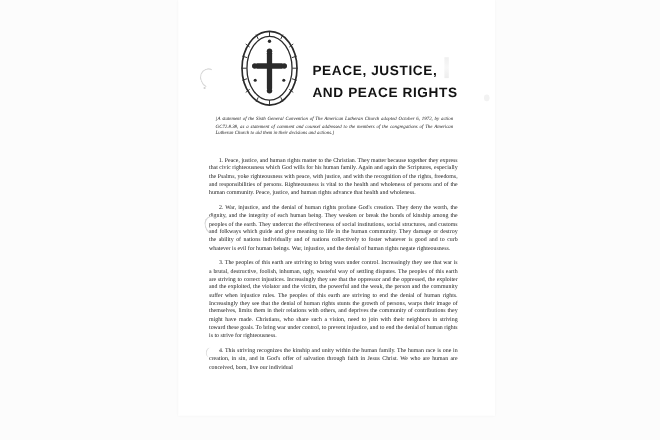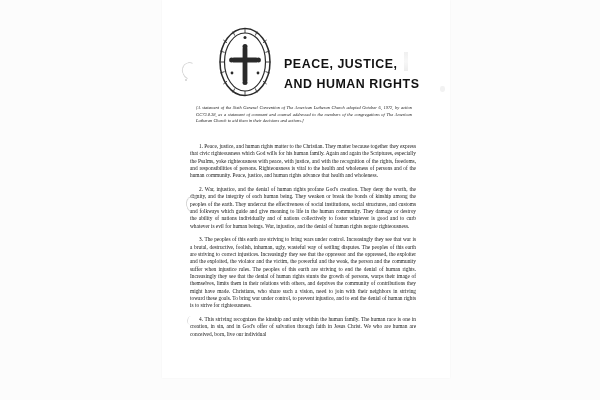--- a/index.html
+++ b/index.html
@@ -190,21 +190,21 @@
           <g fill="#2a2a2a">
             <circle cx="29" cy="11.5" r="1.5"></circle>
             <circle cx="16" cy="47" r="1.4"></circle>
             <circle cx="42" cy="47" r="1.4"></circle>
           </g>
         </svg>
       </div>
 
       <div id="title-block">
         <div class="doc-title-line">PEACE, JUSTICE,</div>
-        <div class="doc-title-line">AND HUMAN RIGHTS</div>
+        <div class="doc-title-line">AND PEACE RIGHTS</div>
       </div>
 
     </div>
 
     <div id="attribution">[A statement of the Sixth General Convention of The American Lutheran Church adopted October 6, 1972, by action GC72.8.38, as a statement of comment and counsel addressed to the members of the congregations of The American Lutheran Church to aid them in their decisions and actions.]</div>
 
     <div id="body-copy">
       <p class="para">1. Peace, justice, and human rights matter to the Christian. They matter because together they express that civic righteousness which God wills for his human family. Again and again the Scriptures, especially the Psalms, yoke righteousness with peace, with justice, and with the recognition of the rights, freedoms, and responsibilities of persons. Righteousness is vital to the health and wholeness of persons and of the human community. Peace, justice, and human rights advance that health and wholeness.</p>
       <p class="para">2. War, injustice, and the denial of human rights profane God's creation. They deny the worth, the dignity, and the integrity of each human being. They weaken or break the bonds of kinship among the peoples of the earth. They undercut the effectiveness of social institutions, social structures, and customs and folkways which guide and give meaning to life in the human community. They damage or destroy the ability of nations individually and of nations collectively to foster whatever is good and to curb whatever is evil for human beings. War, injustice, and the denial of human rights negate righteousness.</p>
       <p class="para">3. The peoples of this earth are striving to bring wars under control. Increasingly they see that war is a brutal, destructive, foolish, inhuman, ugly, wasteful way of settling disputes. The peoples of this earth are striving to correct injustices. Increasingly they see that the oppressor and the oppressed, the exploiter and the exploited, the violator and the victim, the powerful and the weak, the person and the community suffer when injustice rules. The peoples of this earth are striving to end the denial of human rights. Increasingly they see that the denial of human rights stunts the growth of persons, warps their image of themselves, limits them in their relations with others, and deprives the community of contributions they might have made. Christians, who share such a vision, need to join with their neighbors in striving toward these goals. To bring war under control, to prevent injustice, and to end the denial of human rights is to strive for righteousness.</p>

